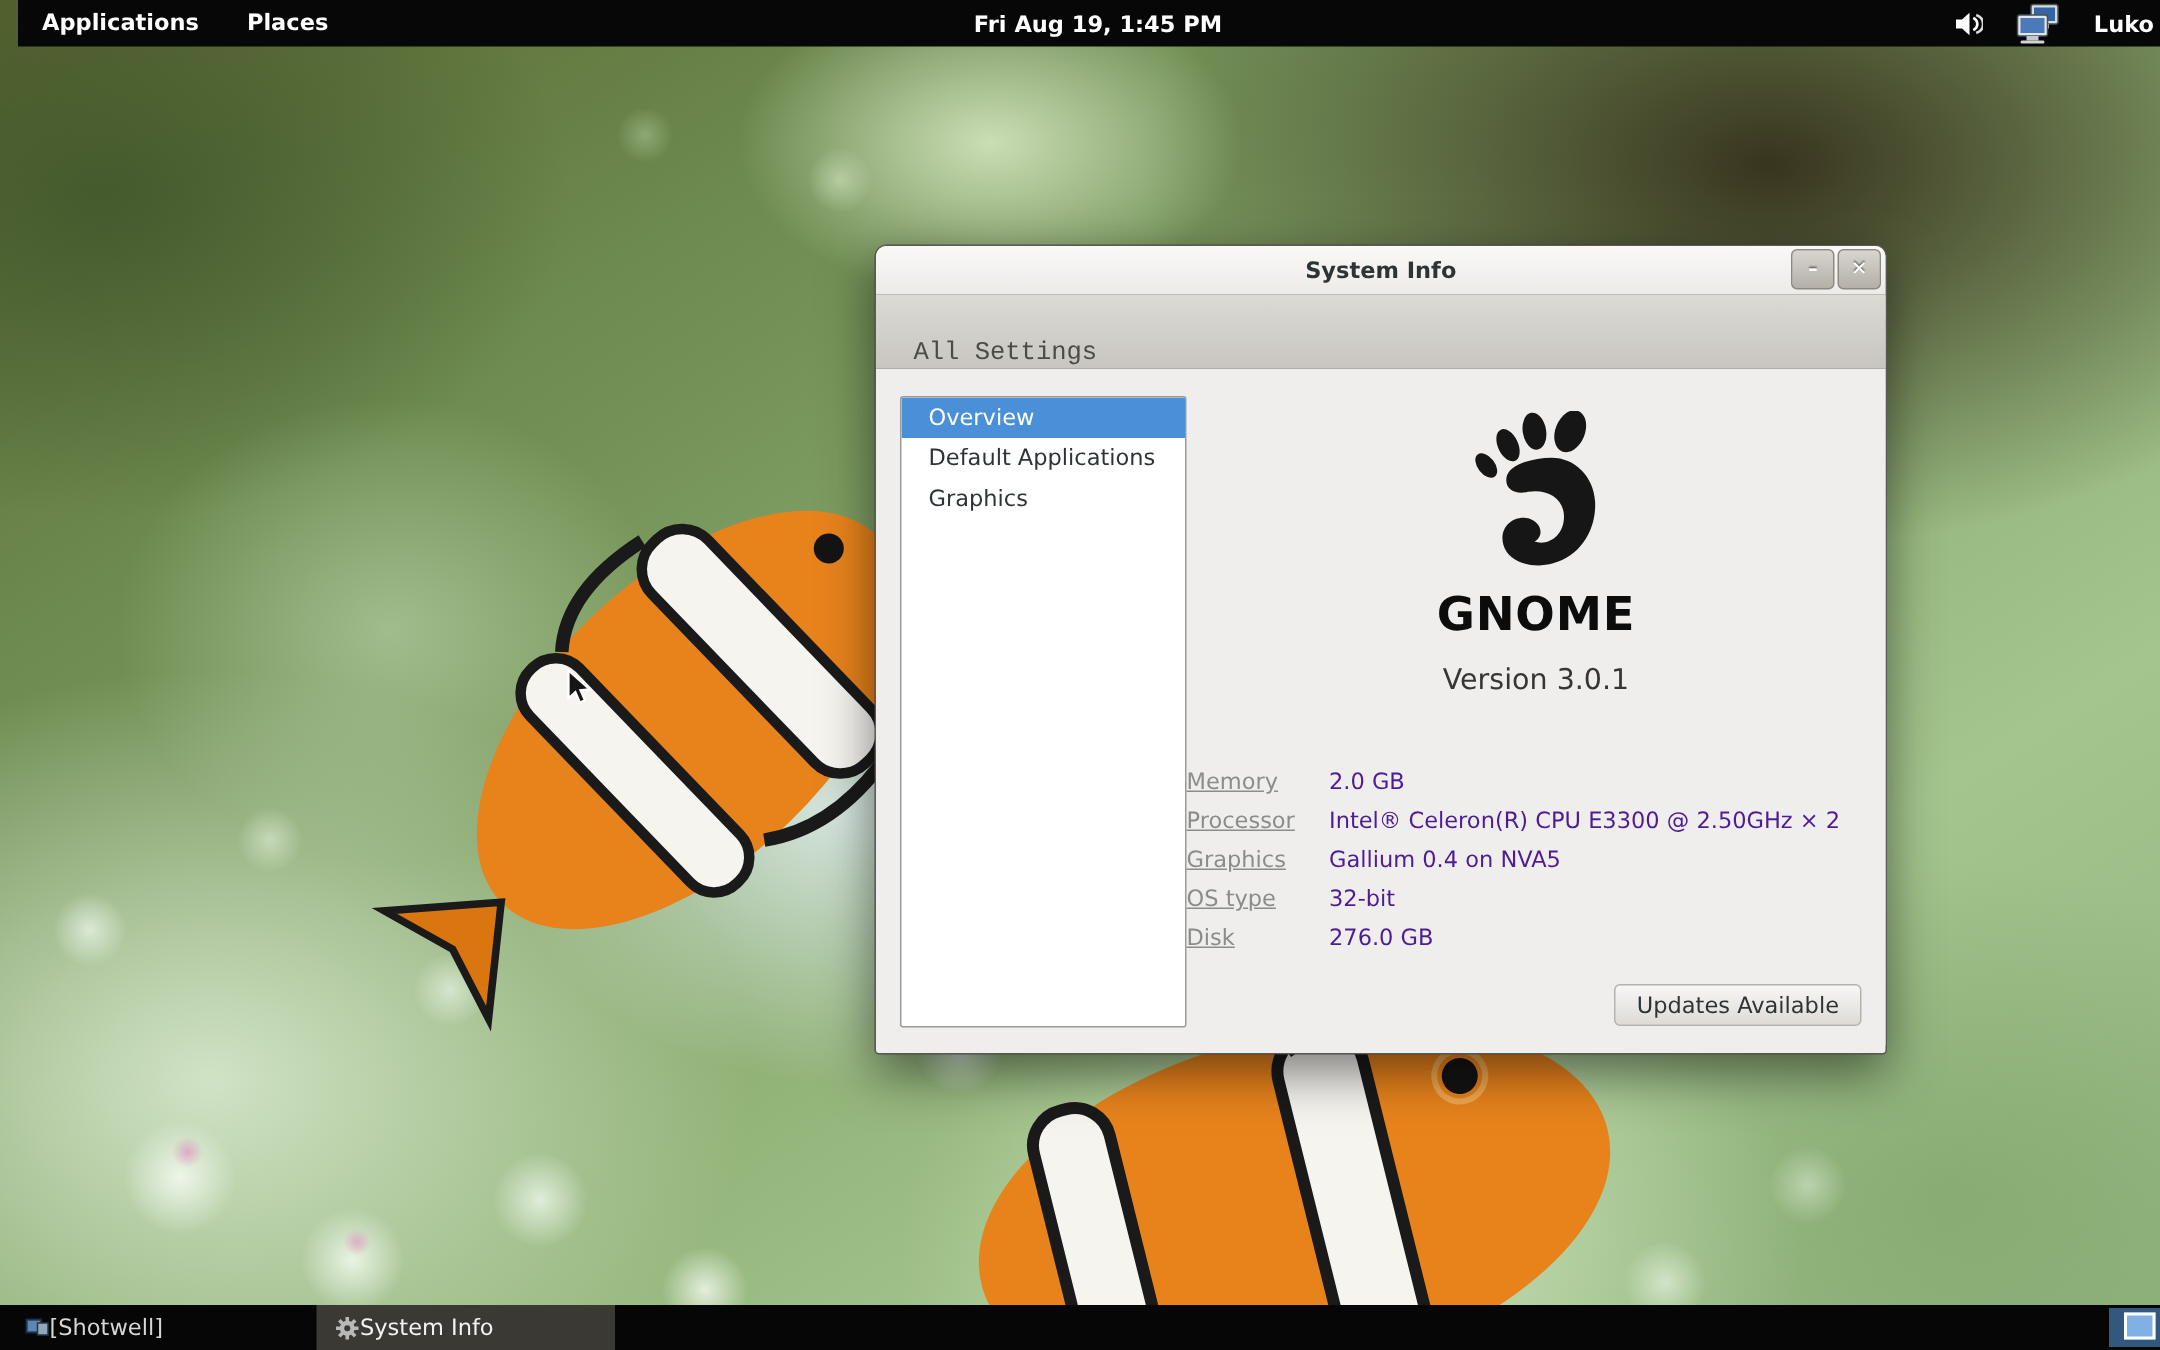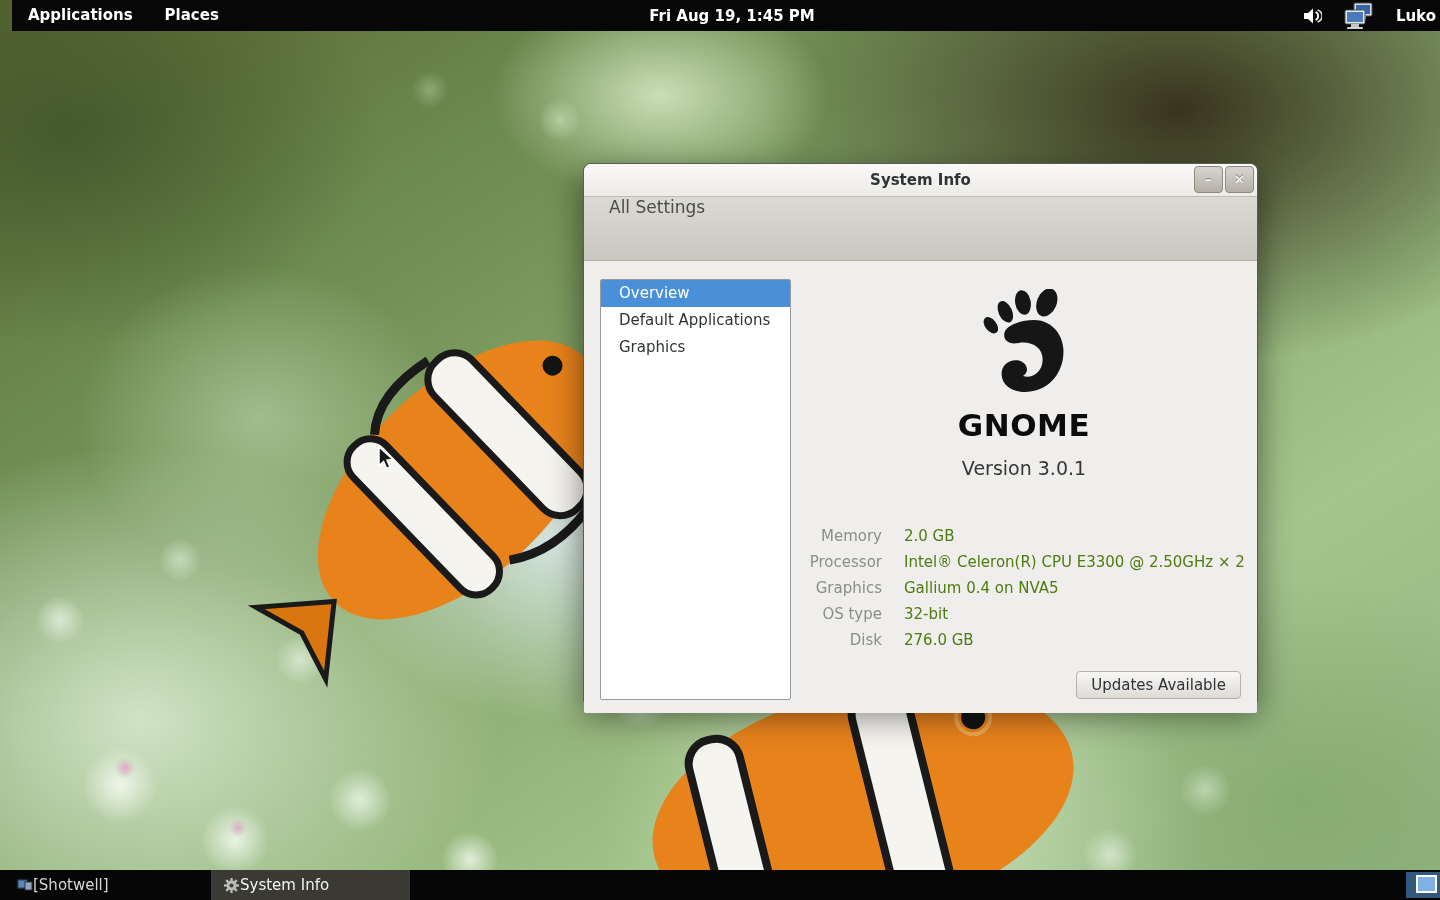--- a/index.html
+++ b/index.html
@@ -59,40 +59,40 @@
     border:1px solid rgba(40,40,38,.75); box-shadow:0 12px 34px rgba(0,0,0,.5); }
   .titlebar { position:relative; height:33px; border-radius:7px 7px 0 0;
     background:linear-gradient(#faf9f8,#ecebe8); border-bottom:1px solid #bfbcb6;
     display:flex; align-items:center; justify-content:center; }
   .title-text { font-size:15px; font-weight:bold; color:#2e3436; }
   .tb-buttons { position:absolute; right:3px; top:2px; display:flex; gap:2px; }
   .tb-btn { width:29px; height:27px; border-radius:4px;
     background:linear-gradient(#d8d5cf,#b4b0a8); border:1px solid #8d897f;
     color:#fff; font-size:13px; font-weight:bold; line-height:25px; text-align:center;
     text-shadow:0 -1px 1px rgba(0,0,0,.45); cursor:default; }
-  .toolbar { height:64px; background:linear-gradient(#dcdad5,#c9c6c0);
-    border-bottom:1px solid #b1ada7; display:flex; align-items:flex-start; }
+  .toolbar { height:49px; background:linear-gradient(#dcdad5,#c9c6c0);
+    border-bottom:1px solid #b1ada7; display:flex; align-items:flex-end;font-family:Liberation Mono, monospace; }
   .all-settings { font-size:17px; color:#4c4c47; padding:0 0 0 25px; cursor:default; }
   .content { position:relative; height:452px; background:#efeeec; border-radius:0 0 2px 2px; }
 
   .listbox { position:absolute; left:16px; top:18px; width:191px; height:421px;
     background:#fff; border:1px solid #9a9a98; border-radius:2px; overflow:hidden; }
   .list-item { height:27px; line-height:27px; font-size:15px; color:#2e3436; padding-left:18px; cursor:default; }
   .list-item.selected { background:#4a90d9; color:#fff; }
 
   .overview-pane { position:absolute; left:207px; right:0; top:0; bottom:0;border-radius:30px; }
   .foot-logo { position:absolute; left:0; right:0; top:28px; text-align:center; }
   .brand { position:absolute; left:0; right:0; top:146px; text-align:center;
     font-size:31px; font-weight:800; letter-spacing:.5px; color:#0c0c0c; }
   .version { position:absolute; left:0; right:0; top:196px; text-align:center;
     font-size:19px; color:#363636; }
   .details { position:absolute; left:0; top:262px; }
   .detail-row { display:flex; height:26px; line-height:26px; font-size:15px; }
-  .detail-label { width:91px; text-align:right; color:#8b8d89; }
-  .detail-value { margin-left:22px; color:#4d7c0f; white-space:nowrap; }
+  .detail-label { width:91px; color:#8b8d89;text-decoration:underline; }
+  .detail-value { margin-left:4px; color:#4c1d95; white-space:nowrap; }
   .updates-btn { position:absolute; right:16px; bottom:14px; height:28px; padding:0 14px;
     font-size:15px; color:#2e3436; border:1px solid #b5b1ab; border-radius:4px;
     background:linear-gradient(#f8f7f6,#dedbd6); cursor:default;
     font-family:"DejaVu Sans","Liberation Sans",sans-serif; }
 
   
   .bottom-bar { position:absolute; left:0; bottom:0; width:1440px; height:30px;
     background:#060606; z-index:40; color:#d6d6d4; font-size:15px; }
   .task { position:absolute; top:0; height:30px; display:flex; align-items:center; gap:0;
     padding:0 12px; cursor:default; }

